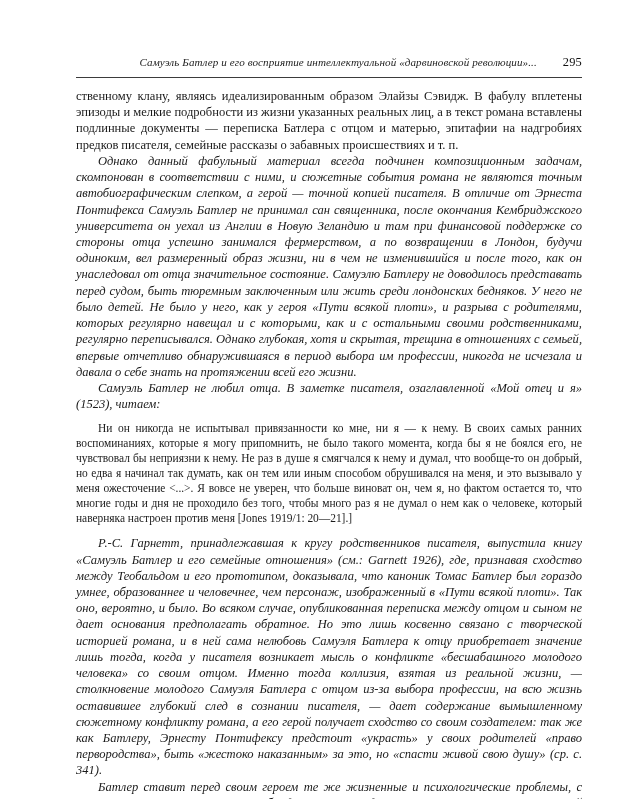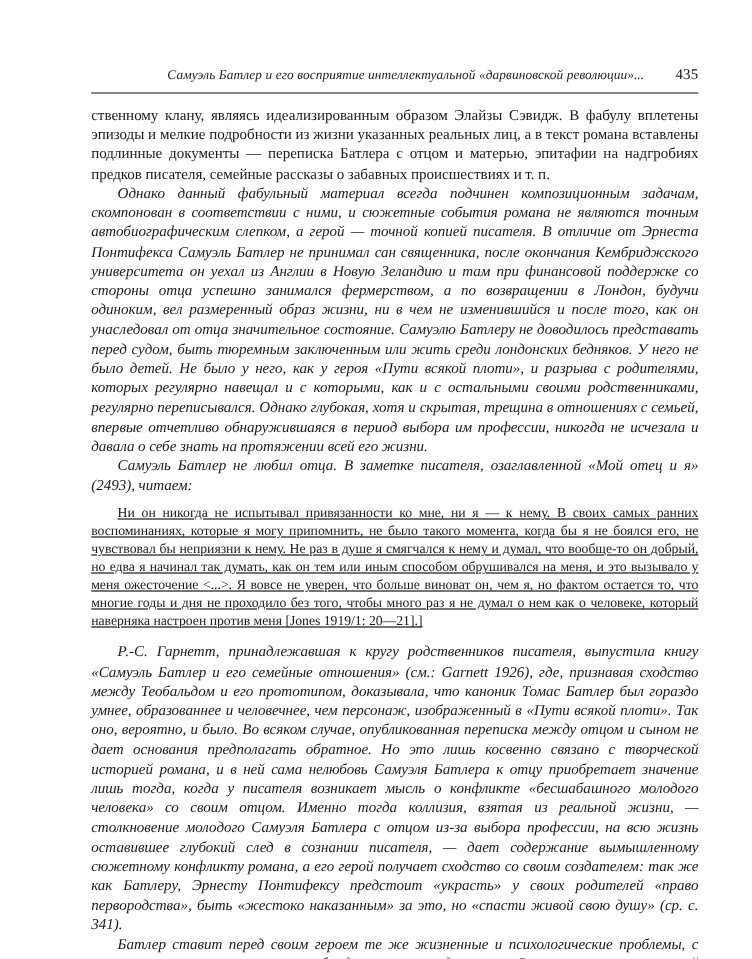--- a/index.html
+++ b/index.html
@@ -94,41 +94,40 @@
   .quote-spacer-top { height: 9px; }
   .quote-spacer-bottom { height: 9px; }
   p.quote-p {
     margin: 0;
     font-size: 11.45px;
     line-height: 15.0px;
     text-align: justify;
     text-justify: inter-word;
     text-indent: 22px;
     letter-spacing: -0.02px;
-    text-decoration: underline;
   }
 </style>
 </head>
 <body>
 
 <div class="page">
 
   <div class="running-head">
     <span class="running-head-title">Самуэль Батлер и его восприятие интеллектуальной «дарвиновской революции»...</span>
-    <span class="running-head-folio">435</span>
+    <span class="running-head-folio">295</span>
   </div>
   <div class="head-rule"></div>
 
   <div class="textblock">
 
     <p class="body">ственному клану, являясь идеализированным образом Элайзы Сэвидж. В фабулу вплетены эпизоды и мелкие подробности из жизни указанных реальных лиц, а в текст романа вставлены подлинные документы — переписка Батлера с отцом и матерью, эпитафии на надгробиях предков писателя, семейные рассказы о забавных происшествиях и т. п.</p>
 
     <p class="body indent">Однако данный фабульный материал всегда подчинен композиционным задачам, скомпонован в соответствии с ними, и сюжетные события романа не являются точным автобиографическим слепком, а герой — точной копией писателя. В отличие от Эрнеста Понтифекса Самуэль Батлер не принимал сан священника, после окончания Кембриджского университета он уехал из Англии в Новую Зеландию и там при финансовой поддержке со стороны отца успешно занимался фермерством, а по возвращении в Лондон, будучи одиноким, вел размеренный образ жизни, ни в чем не изменившийся и после того, как он унаследовал от отца значительное состояние. Самуэлю Батлеру не доводилось представать перед судом, быть тюремным заключенным или жить среди лондонских бедняков. У него не было детей. Не было у него, как у героя «Пути всякой плоти», и разрыва с родителями, которых регулярно навещал и с которыми, как и с остальными своими родственниками, регулярно переписывался. Однако глубокая, хотя и скрытая, трещина в отношениях с семьей, впервые отчетливо обнаружившаяся в период выбора им профессии, никогда не исчезала и давала о себе знать на протяжении всей его жизни.</p>
 
-    <p class="body indent">Самуэль Батлер не любил отца. В заметке писателя, озаглавленной «Мой отец и я» (2493), читаем:</p>
+    <p class="body indent">Самуэль Батлер не любил отца. В заметке писателя, озаглавленной «Мой отец и я» (1523), читаем:</p>
 
     <div class="quote-spacer-top"></div>
 
     <blockquote class="quote">
       <p class="quote-p"><span>Ни он никогда не испытывал привязанности ко мне, ни я — к нему. В своих самых ранних воспоминаниях, которые я могу припомнить, не было такого момента, когда бы я не боялся его, не чувствовал бы неприязни к нему. Не раз в душе я смягчался к нему и думал, что вообще-то он добрый, но едва я начинал так думать, как он тем или иным способом обрушивался на меня, и это вызывало у меня ожесточение &lt;...&gt;. Я вовсе не уверен, что больше виноват он, чем я, но фактом остается то, что многие годы и дня не проходило без того, чтобы много раз я не думал о нем как о человеке, который наверняка настроен против меня</span> <span>[Jones 1919/1: 20—21].]</span></p>
     </blockquote>
 
     <div class="quote-spacer-bottom"></div>
 
     <p class="body indent">Р.-С. Гарнетт, принадлежавшая к кругу родственников писателя, выпустила книгу «Самуэль Батлер и его семейные отношения» (см.: Garnett 1926), где, признавая сходство между Теобальдом и его прототипом, доказывала, что каноник Томас Батлер был гораздо умнее, образованнее и человечнее, чем персонаж, изображенный в «Пути всякой плоти». Так оно, вероятно, и было. Во всяком случае, опубликованная переписка между отцом и сыном не дает основания предполагать обратное. Но это лишь косвенно связано с творческой историей романа, и в ней сама нелюбовь Самуэля Батлера к отцу приобретает значение лишь тогда, когда у писателя возникает мысль о конфликте «бесшабашного молодого человека» со своим отцом. Именно тогда коллизия, взятая из реальной жизни, — столкновение молодого Самуэля Батлера с отцом из-за выбора профессии, на всю жизнь оставившее глубокий след в сознании писателя, — дает содержание вымышленному сюжетному конфликту романа, а его герой получает сходство со своим создателем: так же как Батлеру, Эрнесту Понтифексу предстоит «украсть» у своих родителей «право первородства», быть «жестоко наказанным» за это, но «спасти живой свою душу» (ср. с. 341).</p>

